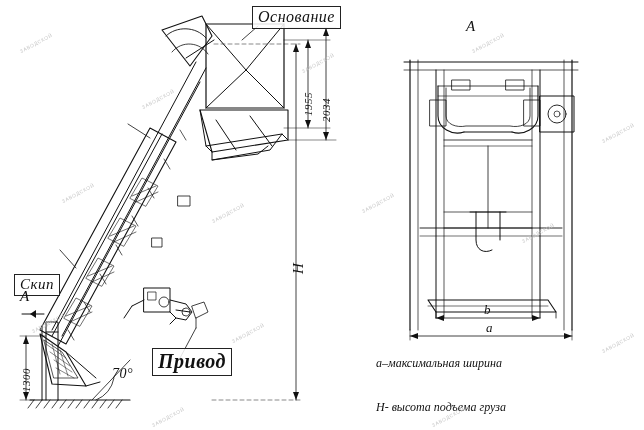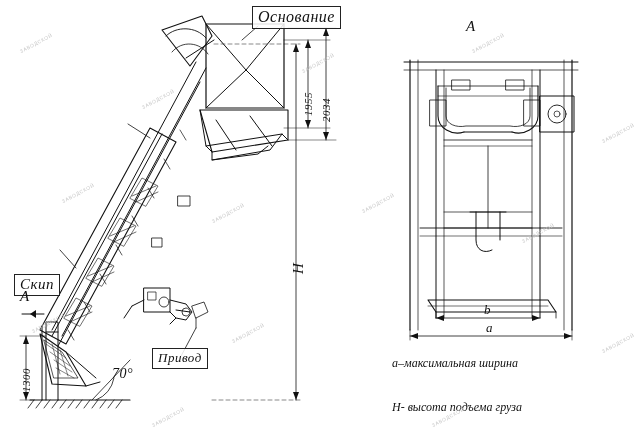--- a/index.html
+++ b/index.html
@@ -25,21 +25,20 @@
     background:rgba(255,255,255,0.85);
     padding:1px 5px 2px 5px;
   }
   .legend{
     position:absolute;
     font-family:"Liberation Serif", serif;
     font-style:italic;
     font-size:12px;
     color:#111;
     white-space:nowrap;
-    margin-left:16px;
   }
   .vert{
     transform-origin:left top;
     transform:rotate(-90deg);
   }
   .wm{
     position:absolute;
     font-family:"Liberation Sans", sans-serif;
     font-size:5px;
     color:#c9c9c9;
@@ -245,21 +244,21 @@
       <line x1="258" y1="26" x2="242" y2="40" stroke-width="0.8"></line>
       <line x1="128" y1="124" x2="150" y2="138" stroke-width="0.8"></line>
       <line x1="60" y1="250" x2="76" y2="268" stroke-width="0.8"></line>
       <line x1="180" y1="358" x2="196" y2="328" stroke-width="0.8"></line>
       <line x1="196" y1="328" x2="196" y2="318" stroke-width="0.8"></line>
     </g>
   </svg>
 
   <div class="lbl lbl-box" style="left:252px;top:6px;font-size:16px;">Основание</div>
   <div class="lbl lbl-box" style="left:14px;top:226px;font-size:15px;margin-top:48px;">Скип</div>
-  <div class="lbl lbl-box" style="left:152px;top:348px;font-size:13px;">Привод</div>
+  <div class="lbl lbl-box" style="left:152px;top:348px;font-size:20px;font-weight:bold;">Привод</div>
 
   <div class="lbl" style="left:466px;top:18px;font-size:15px;">А</div>
   <div class="lbl" style="left:20px;top:288px;font-size:15px;">А</div>
 
   <div class="lbl vert" style="left:290px;top:274px;font-size:15px;">H</div>
   <div class="lbl vert" style="left:302px;top:116px;font-size:11px;">1955</div>
   <div class="lbl vert" style="left:320px;top:122px;font-size:11px;">2034</div>
   <div class="lbl vert" style="left:20px;top:392px;font-size:11px;">1300</div>
   <div class="lbl" style="left:112px;top:366px;font-size:14px;">70°</div>
 

